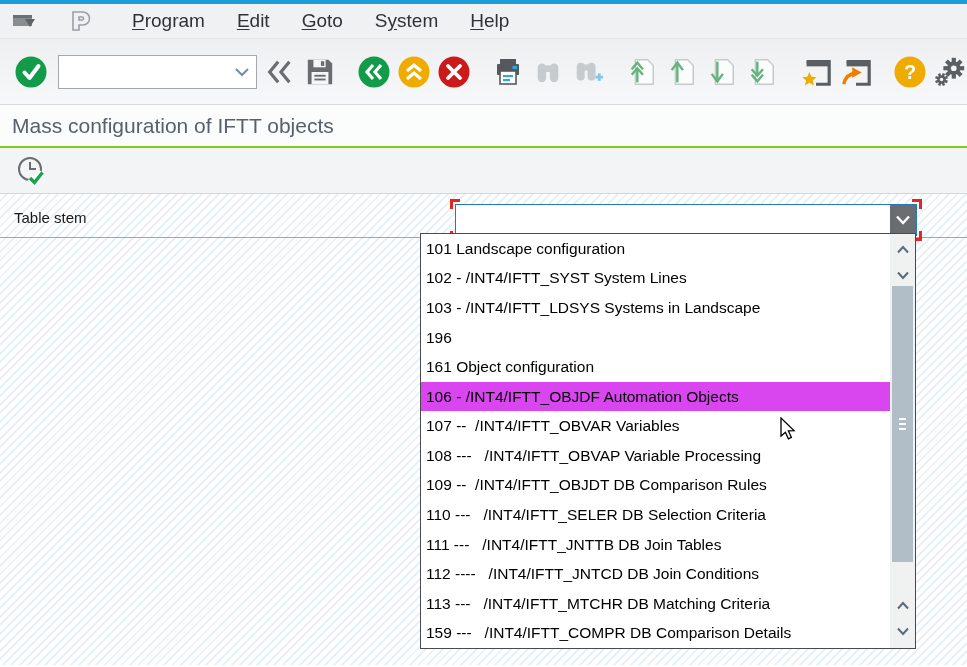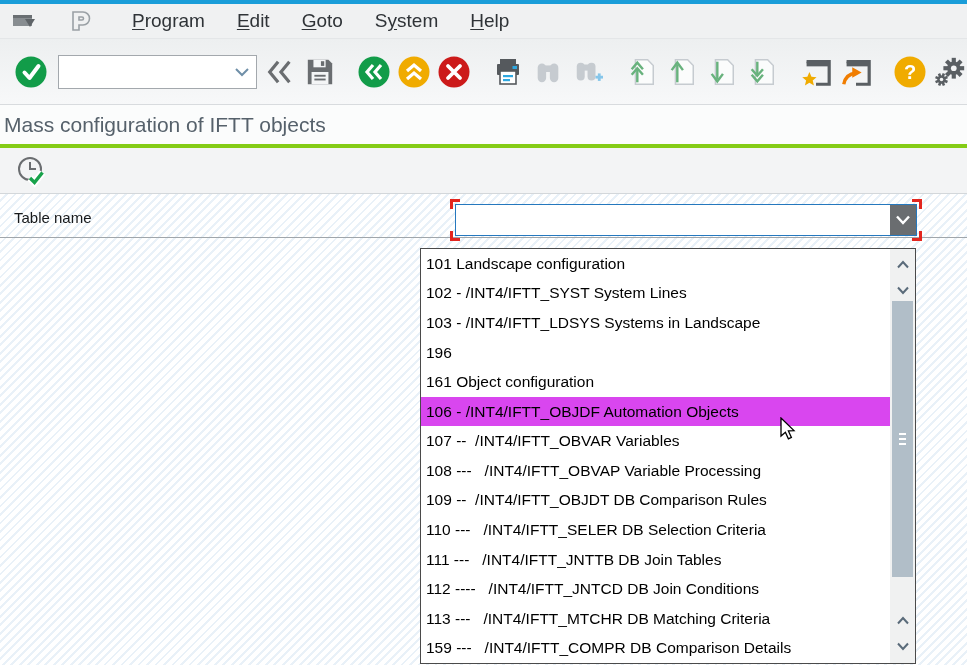--- a/index.html
+++ b/index.html
@@ -35,22 +35,22 @@
   .tb-btn { width: 34px; height: 34px; display: flex; align-items: center; justify-content: center; flex: none; }
   .tb-gap-s { margin-left: 6px; } .tb-gap-l { margin-left: 20px; }
   .command-field {
     margin-left: 10px; width: 226px; height: 34px; background: #fff;
     border: 1px solid #a3a8ad; display: flex; align-items: center; justify-content: flex-end;
     padding-right: 6px;
   }
 
   
   .titlebar {
-    height: 43px; background: #fbfcfc; border-bottom: 4px solid #84cc16;
-    display: flex; align-items: center; padding-left: 4px;
+    height: 43px; background: #fbfcfc; border-bottom: 2px solid #84cc16;
+    display: flex; align-items: center; padding-left: 12px;
   }
   .page-title { font-size: 21px; color: #56616b; }
 
   
   .appbar {
     height: 46px; background: #f3f4f5; border-bottom: 1px solid #d3d7da;
     display: flex; align-items: center; padding-left: 15px;
   }
 
   
@@ -78,21 +78,21 @@
     display: flex; align-items: center; justify-content: center;
   }
   .corner { position: absolute; width: 10px; height: 10px; }
   .corner.tl { left: 0; top: -3px; border-left: 3px solid #e3261f; border-top: 3px solid #e3261f; }
   .corner.tr { right: 0; top: -3px; border-right: 3px solid #e3261f; border-top: 3px solid #e3261f; }
   .corner.bl { left: 0; bottom: -3px; border-left: 3px solid #e3261f; border-bottom: 3px solid #e3261f; }
   .corner.br { right: 0; bottom: -3px; border-right: 3px solid #e3261f; border-bottom: 3px solid #e3261f; }
 
   
   .dropdown {
-    position: absolute; left: 420px; top: 54px; width: 496px; height: 416px;
+    position: absolute; left: 420px; top: 39px; width: 496px; height: 416px;
     background: #fff; border: 1px solid #4a4a4a; z-index: 5;
     display: flex;
   }
   .dd-items { flex: 1; display: flex; flex-direction: column; overflow: hidden; }
   .dd-item {
     flex: 1; display: flex; align-items: center;
     font-size: 15.5px; color: #000; padding-left: 5px; cursor: default;
   }
   .dd-item span { white-space: pre; }
   .dd-item.selected { background: #d946ef; }
@@ -318,21 +318,21 @@
   <svg width="34" height="34" viewBox="0 0 34 34">
     <circle cx="15" cy="15" r="11" fill="none" stroke="#6a6d70" stroke-width="2"></circle>
     <path d="M15 8 v7 h6" fill="none" stroke="#6a6d70" stroke-width="2"></path>
     <path d="M15 24 l4.5 4.5 l8 -10" stroke="#fff" stroke-width="7" fill="none"></path>
     <path d="M15 24 l4.5 4.5 l8 -10" stroke="#18a24b" stroke-width="3.4" fill="none"></path>
   </svg>
 </div>
 
 <div class="content">
 
-  <span class="field-label">Table name</span>
+  <span class="field-label">Table stem</span>
   <div class="row-separator"></div>
 
   <div class="combobox">
     <div class="combo-field">
       <span class="combo-value"></span>
       <div class="combo-btn">
         <svg width="16" height="12" viewBox="0 0 16 12">
           <polyline points="2,2.5 8,9 14,2.5" stroke="#fff" stroke-width="2.4" fill="none"></polyline>
         </svg>
       </div>

